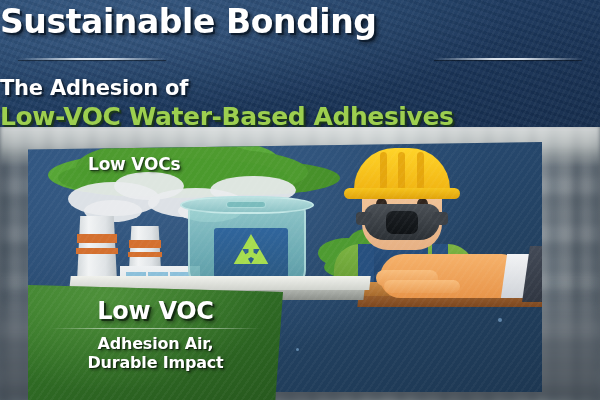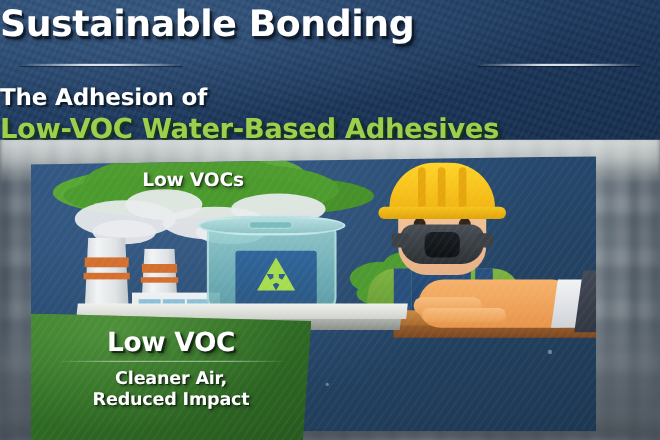--- a/index.html
+++ b/index.html
@@ -125,21 +125,21 @@
       -34px 8px 0 -6px #57a636,
       82px 11px 0 -10px #47912a,
       16px -8px 0 -6px #5aa93a;
     filter:blur(.4px);
   }
   .cloud-green2{
     position:absolute; left:30px; top:16px; width:230px; height:40px;
     background:#4b9a2d; border-radius:50%; opacity:.9;
   }
   .lowvoc-label{
-    position:absolute; left:60px; top:12px; width:175px; text-align:center;
+    position:absolute; left:60px; top:12px; width:175px; 
     font-size:17px; font-weight:bold; color:#ffffff; letter-spacing:-.2px;
     text-shadow:1px 1px 0 rgba(30,62,26,.9), 2px 2px 3px rgba(0,0,0,.5);
     z-index:6;
   }
   
   .smoke{ position:absolute; background:#e9ecee; border-radius:50%; opacity:.93; }
 
   
   .stack{
     position:absolute; background:linear-gradient(90deg,#cfd5d8 0%,#f2f4f5 30%,#dfe3e6 70%,#b9c0c4 100%);
@@ -423,19 +423,19 @@
     <div class="finger" style="left:348px;top:128px;width:62px;"></div>
     <div class="finger" style="left:356px;top:138px;width:76px;height:13px;"></div>
     <div class="cuff"></div>
     <div class="sleeve"></div>
   </div>
 
   <div class="panel panel-left">
     <div class="panel-inner" style="padding-top:14px;">
       <div class="p-title">Low VOC</div>
       <div class="p-div"></div>
-      <div class="p-sub">Cleaner Air,</div>
-      <div class="p-sub">Reduced Impact</div>
+      <div class="p-sub">Adhesion Air,</div>
+      <div class="p-sub">Durable Impact</div>
     </div>
   </div>
 
 
 </div>
 
 </body></html>

